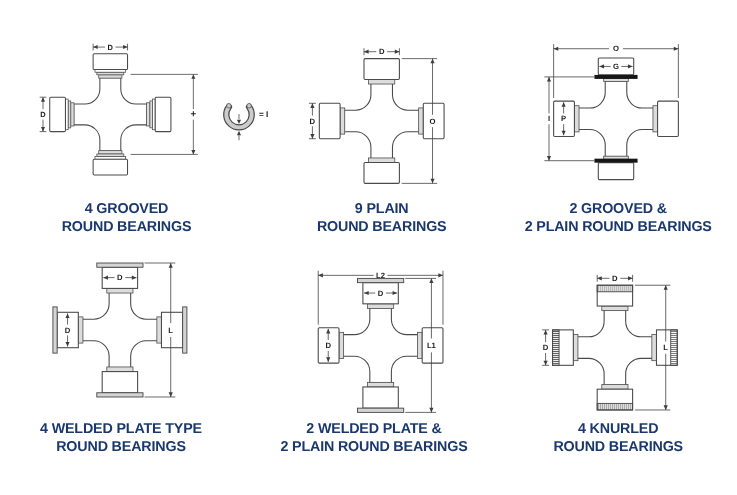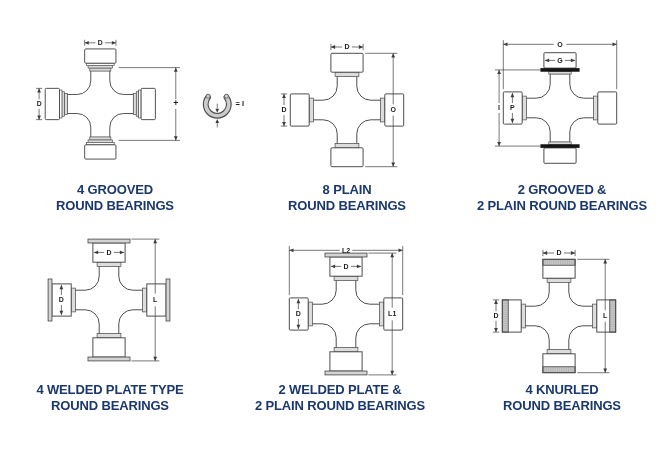--- a/index.html
+++ b/index.html
@@ -302,21 +302,21 @@
         <path d="M166,181 l-2.7,-6 h5.4 z" fill="#3d3d3d"></path>
         <text x="166" y="103.5" text-anchor="middle" font-family="&quot;Liberation Sans&quot;,&quot;DejaVu Sans&quot;,sans-serif" font-size="10" font-weight="bold" fill="#1c1c1c">L</text>
       </svg>
     </div>
 
   <div class="cap" style="left: -5px; top: 182px; width: 240px; color: rgb(26, 56, 109);">
     <div>4 GROOVED</div>
     <div>ROUND BEARINGS</div>
   </div>
   <div class="cap" style="left: 227px; top: 182px; width: 240px; color: rgb(26, 56, 109);">
-    <div>8 PLAIN</div>
+    <div>9 PLAIN</div>
     <div>ROUND BEARINGS</div>
   </div>
   <div class="cap" style="left: 442px; top: 182px; width: 240px; color: rgb(26, 56, 109);">
     <div>2 GROOVED &amp;</div>
     <div>2 PLAIN ROUND BEARINGS</div>
   </div>
   <div class="cap" style="left: -10px; top: 382px; width: 240px; color: rgb(26, 56, 109);">
     <div>4 WELDED PLATE TYPE</div>
     <div>ROUND BEARINGS</div>
   </div>

